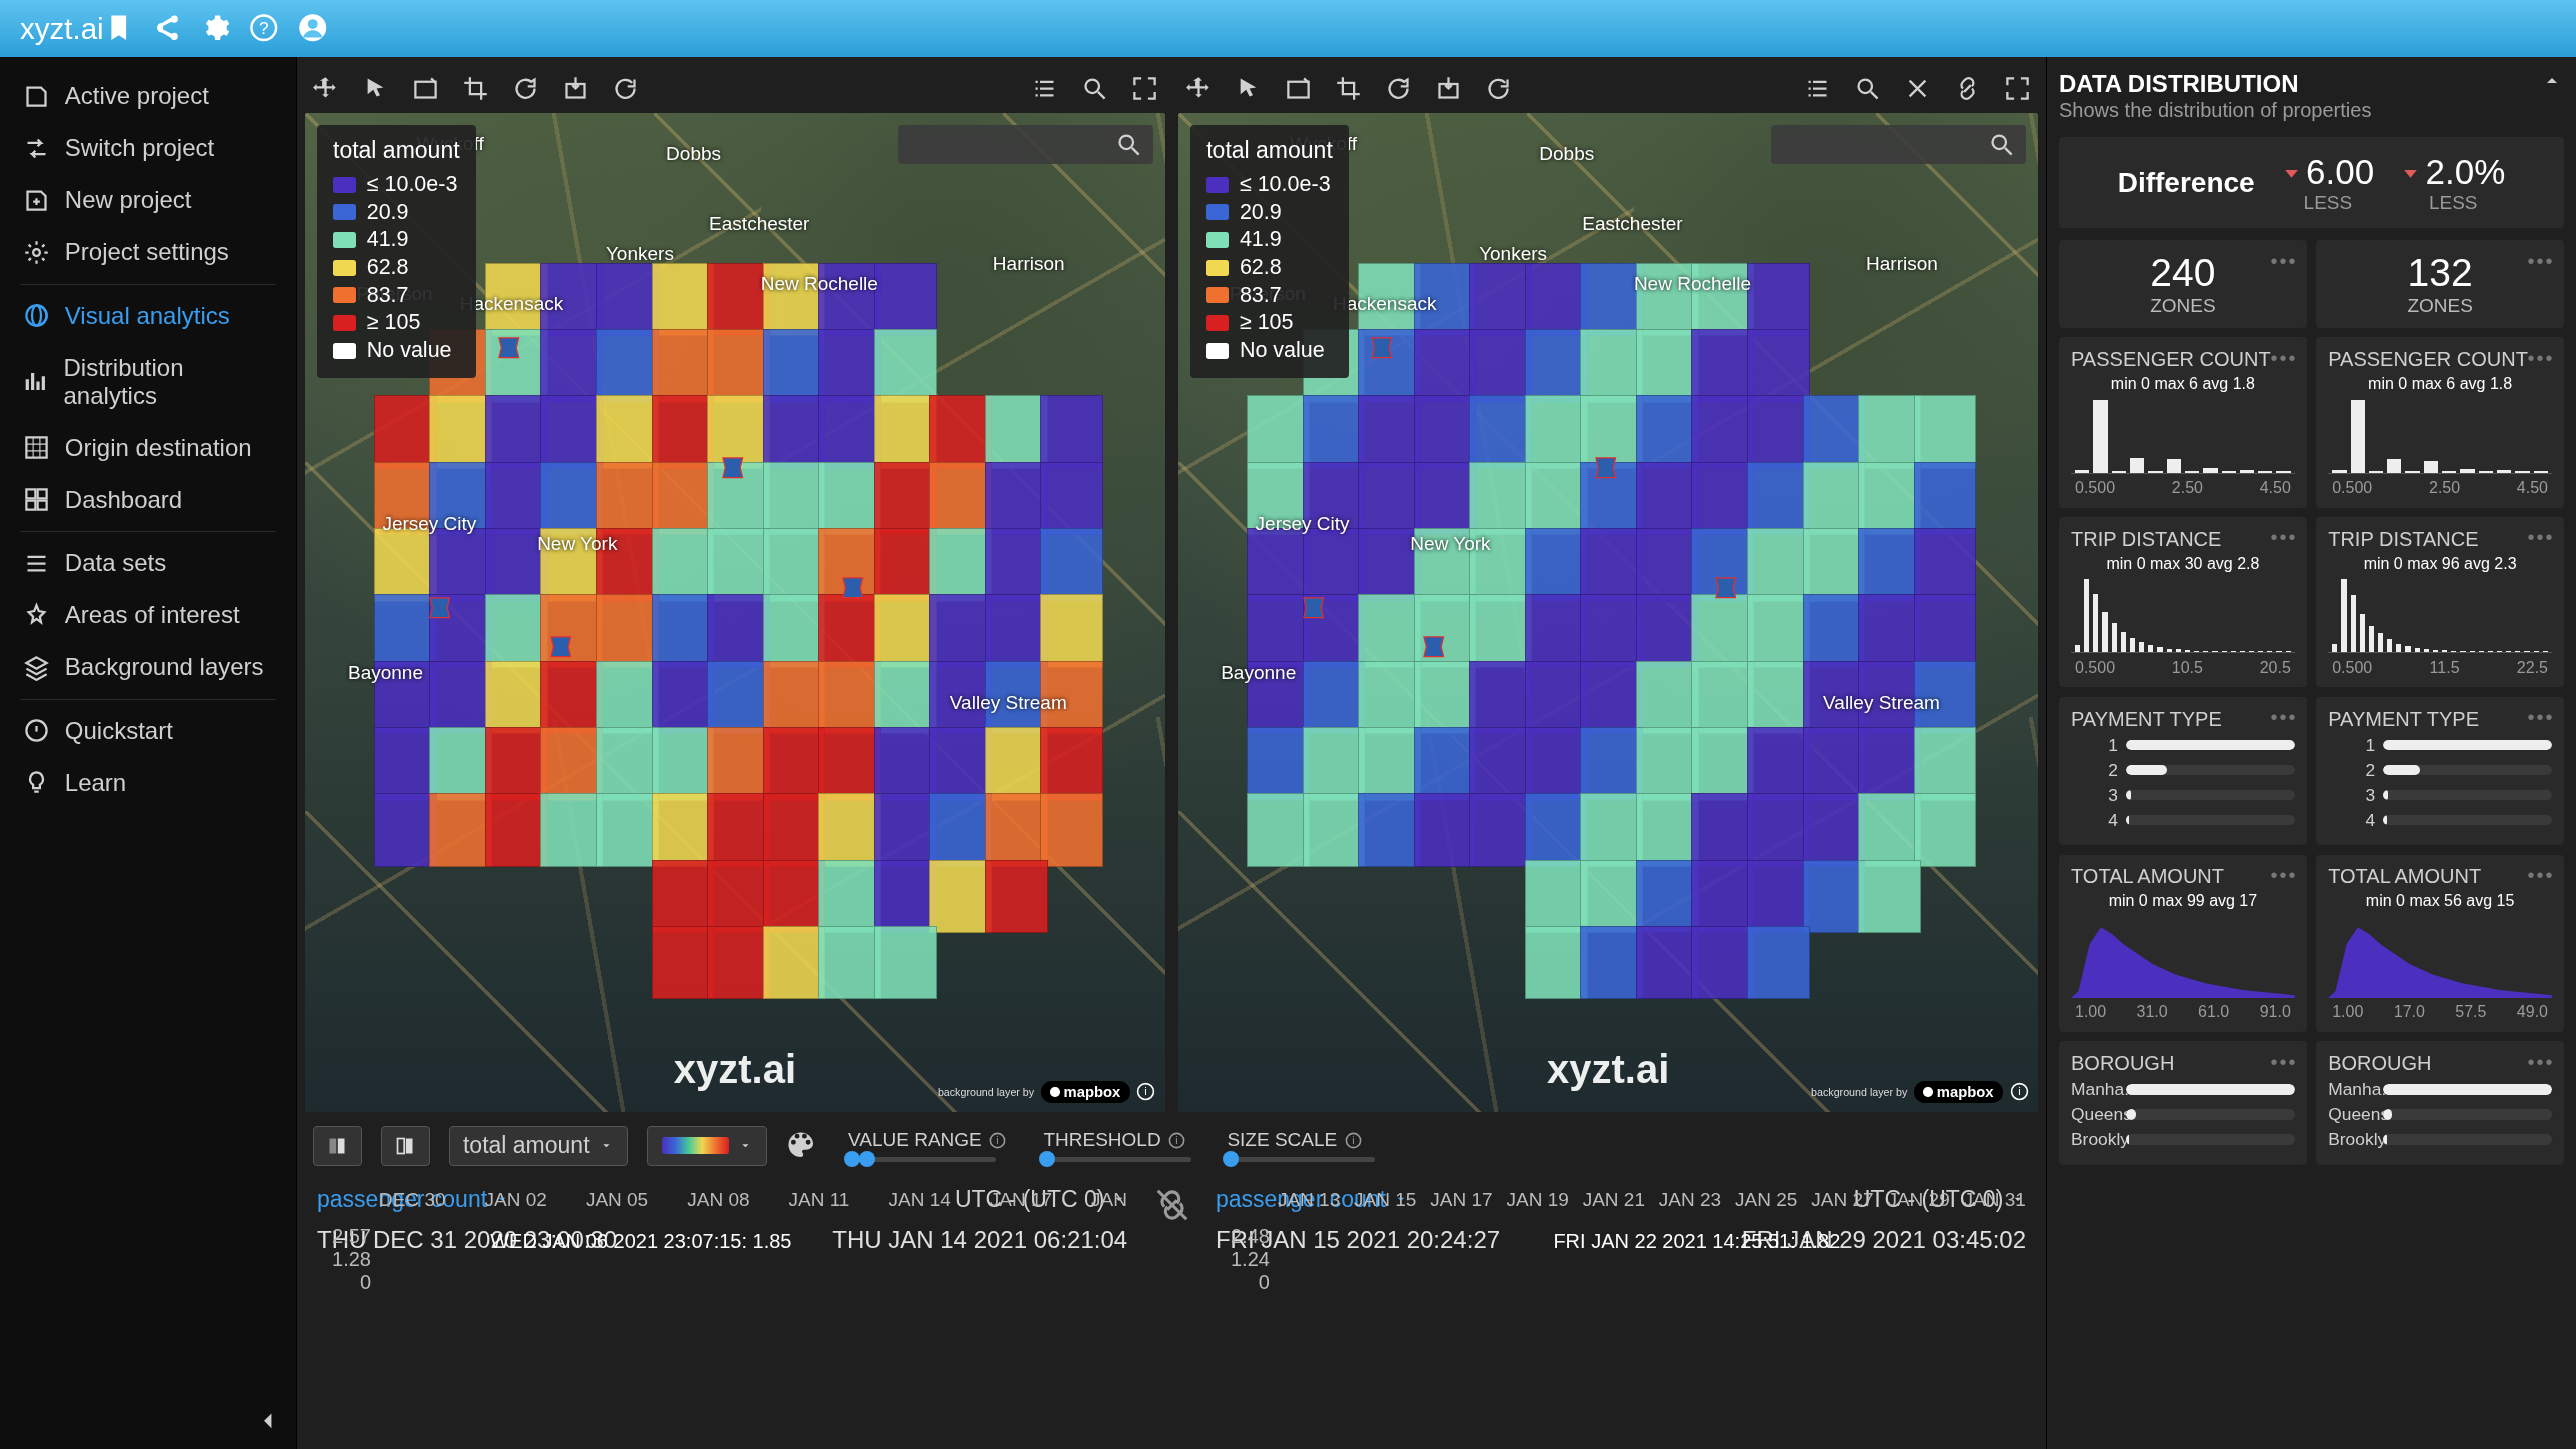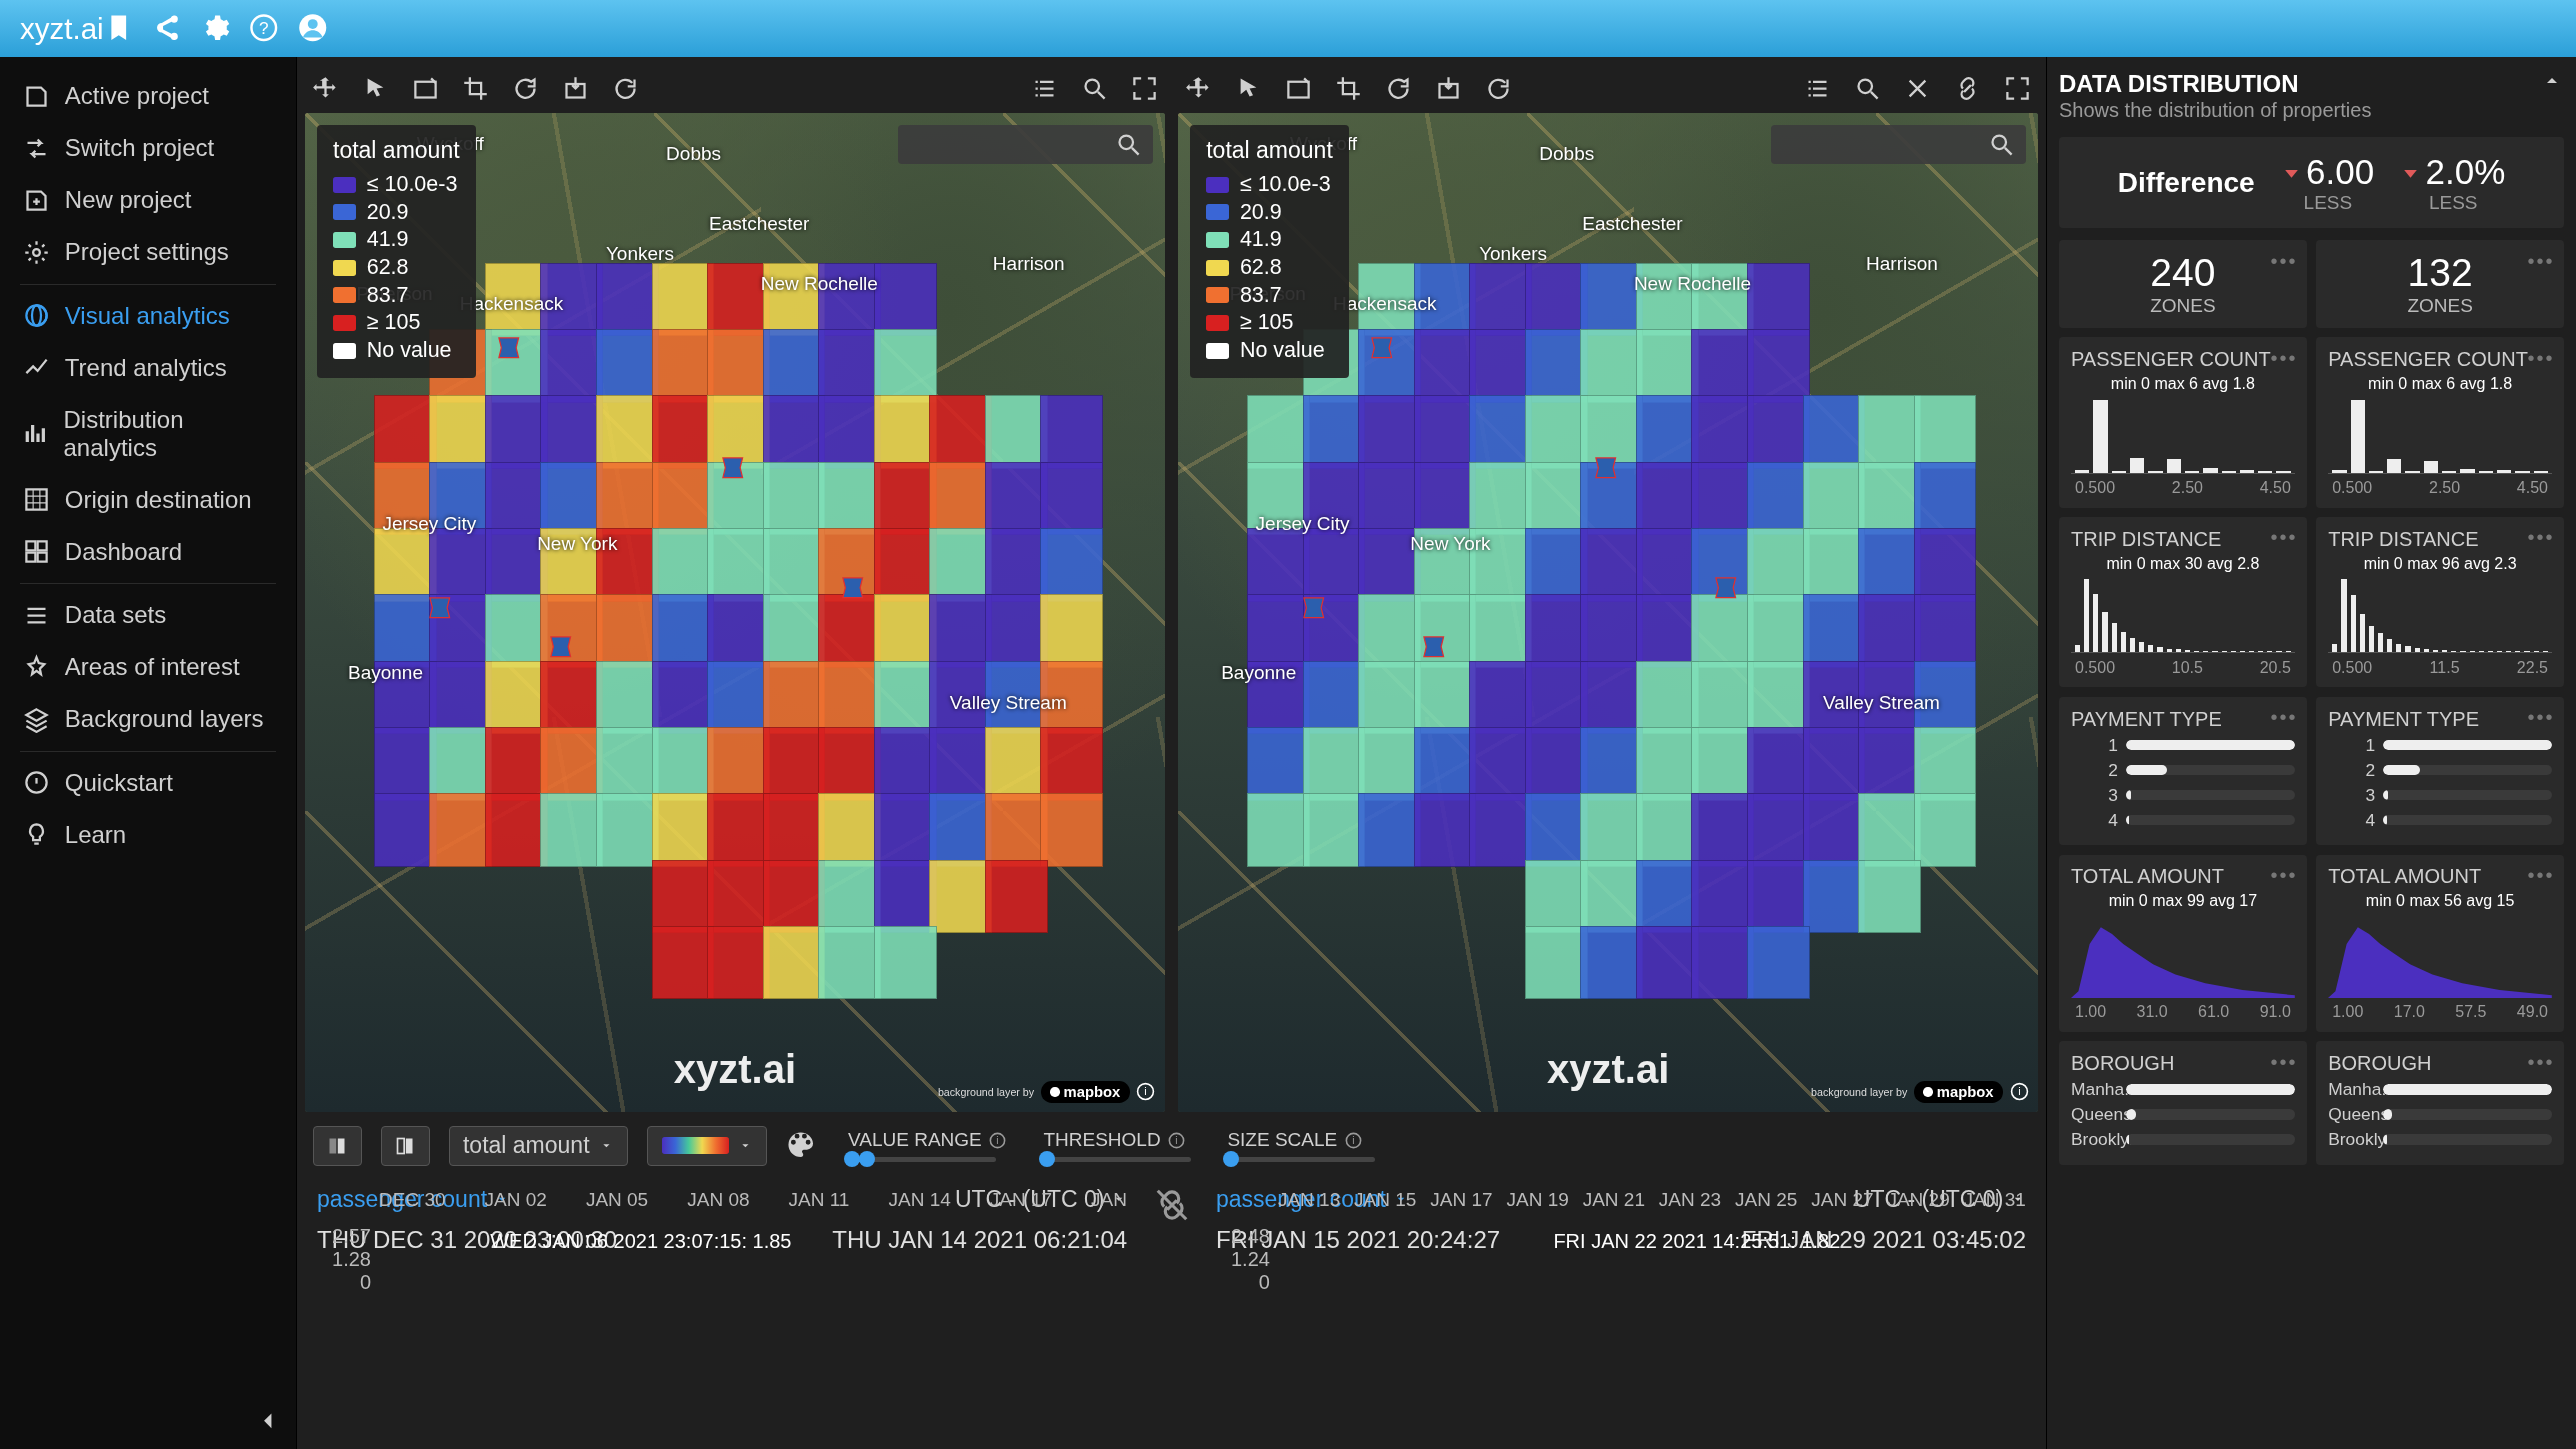--- a/index.html
+++ b/index.html
@@ -168,26 +168,20 @@
       <div class="item active">
         <svg viewBox="0 0 24 24">
           <circle cx="12" cy="12" r="9" fill="none" stroke-width="2"></circle>
           <path d="M12 3a9 9 0 010 18" stroke-width="2" fill="none"></path>
           <ellipse cx="12" cy="12" rx="4" ry="9" fill="none" stroke-width="2"></ellipse>
         </svg>
         <span>Visual analytics</span>
       </div>
       <div class="item">
         <svg viewBox="0 0 24 24">
-          <path d="M3 17l6-6 4 4 8-10" fill="none" stroke-width="2"></path>
-        </svg>
-        <span>Trend analytics</span>
-      </div>
-      <div class="item">
-        <svg viewBox="0 0 24 24">
           <path d="M4 20V10m5 10V4m5 16v-8m5 8V7" stroke-width="3"></path>
         </svg>
         <span>Distribution analytics</span>
       </div>
       <div class="item">
         <svg viewBox="0 0 24 24">
           <rect x="3" y="3" width="18" height="18" fill="none" stroke-width="2"></rect>
           <path d="M3 9h18M3 15h18M9 3v18M15 3v18" stroke-width="1"></path>
         </svg>
         <span>Origin destination</span>

